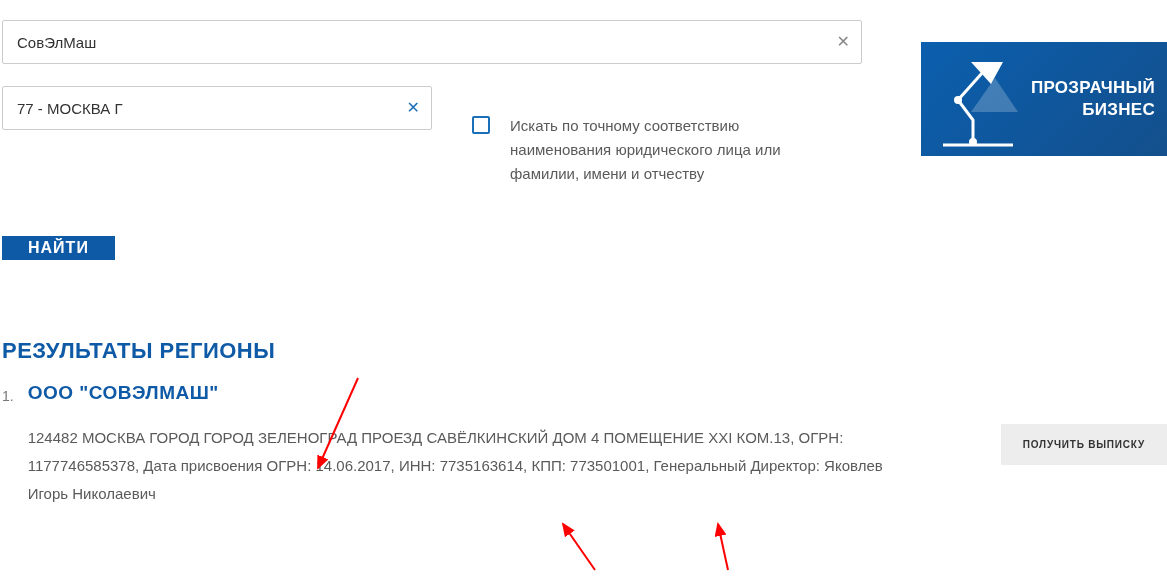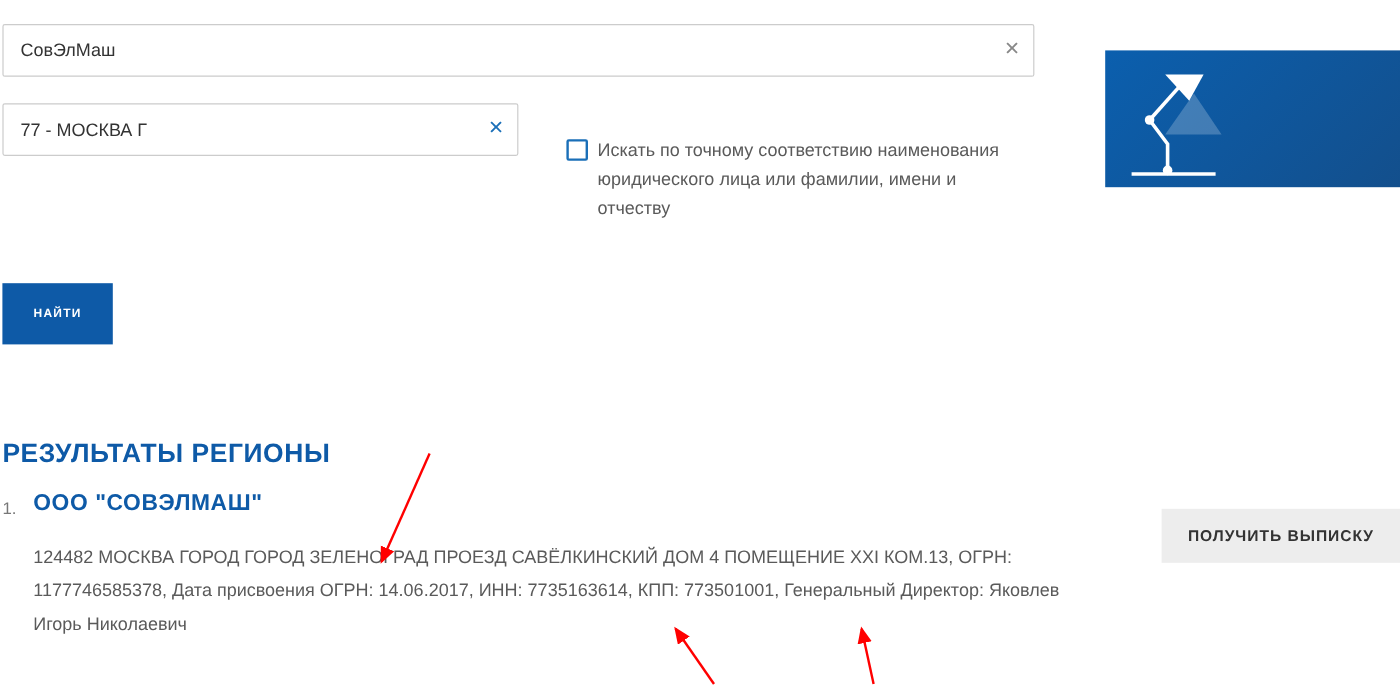--- a/index.html
+++ b/index.html
@@ -58,21 +58,21 @@
       top: 50%;
       transform: translateY(-50%);
       color: #1a6fb8;
       cursor: pointer;
       font-size: 16px;
       line-height: 1;
     }
     .checkbox-block {
       display: flex;
       align-items: flex-start;
-      gap: 8px;
+      gap: 20px;
       margin-top: 28px;
       max-width: 370px;
     }
     .checkbox {
       width: 18px;
       height: 18px;
       border: 2px solid #1a6fb8;
       border-radius: 2px;
       flex-shrink: 0;
       margin-top: 2px;
@@ -82,22 +82,22 @@
     .checkbox-label {
       font-size: 15px;
       color: #5a5a5a;
       line-height: 1.6;
     }
     .search-btn {
       margin-top: 50px;
       background: #0e5aa7;
       color: #fff;
       border: none;
-      padding: 20px 26px;
-      font-size: 10px;
+      padding: 3px 26px;
+      font-size: 16px;
       font-weight: bold;
       letter-spacing: 1px;
       cursor: pointer;
       font-family: inherit;
     }
     .results-heading {
       margin-top: 78px;
       color: #0e5aa7;
       font-size: 22px;
       font-weight: bold;
@@ -156,21 +156,21 @@
       width: 110px;
       height: 100px;
     }
     .get-extract-btn {
       position: absolute;
       top: 424px;
       right: 0;
       background: #ededed;
       border: none;
       padding: 15px 22px;
-      font-size: 13px;
+      font-size: 10px;
       font-weight: bold;
       letter-spacing: 0.8px;
       color: #333;
       cursor: pointer;
       font-family: inherit;
     }
     .arrow { position: absolute; pointer-events: none; }
   </style>
 </head>
 <body>
@@ -211,20 +211,24 @@
 <div class="banner">
   <svg class="lamp" viewBox="0 0 110 100">
     <path d="M 20 95 L 90 95" stroke="#ffffff" stroke-width="3" fill="none"></path>
     <path d="M 50 92 L 50 70 L 35 50" stroke="#ffffff" stroke-width="3" fill="none"></path>
     <circle cx="50" cy="92" r="4" fill="#ffffff"></circle>
     <circle cx="35" cy="50" r="4" fill="#ffffff"></circle>
     <path d="M 35 50 L 60 22" stroke="#ffffff" stroke-width="3" fill="none"></path>
     <path d="M 48 12 L 80 12 L 68 34 Z" fill="#ffffff"></path>
     <path d="M 72 28 L 95 62 L 48 62 Z" fill="rgba(255,255,255,0.22)"></path>
   </svg>
+  <div class="banner-text">
+    <span>ПРОЗРАЧНЫЙ</span><br>
+    <span>БИЗНЕС</span>
+  </div>
 </div>
 
 <button class="get-extract-btn">ПОЛУЧИТЬ ВЫПИСКУ</button>
 
 <svg class="arrow" style="left:310px; top:370px; width:60px; height:110px;">
   <defs>
       <marker id="ah1" markerWidth="8" markerHeight="8" refX="6" refY="3" orient="auto">
         <path d="M0,0 L7,3 L0,6 Z" fill="#ff0000"></path>
       </marker>
     </defs>

